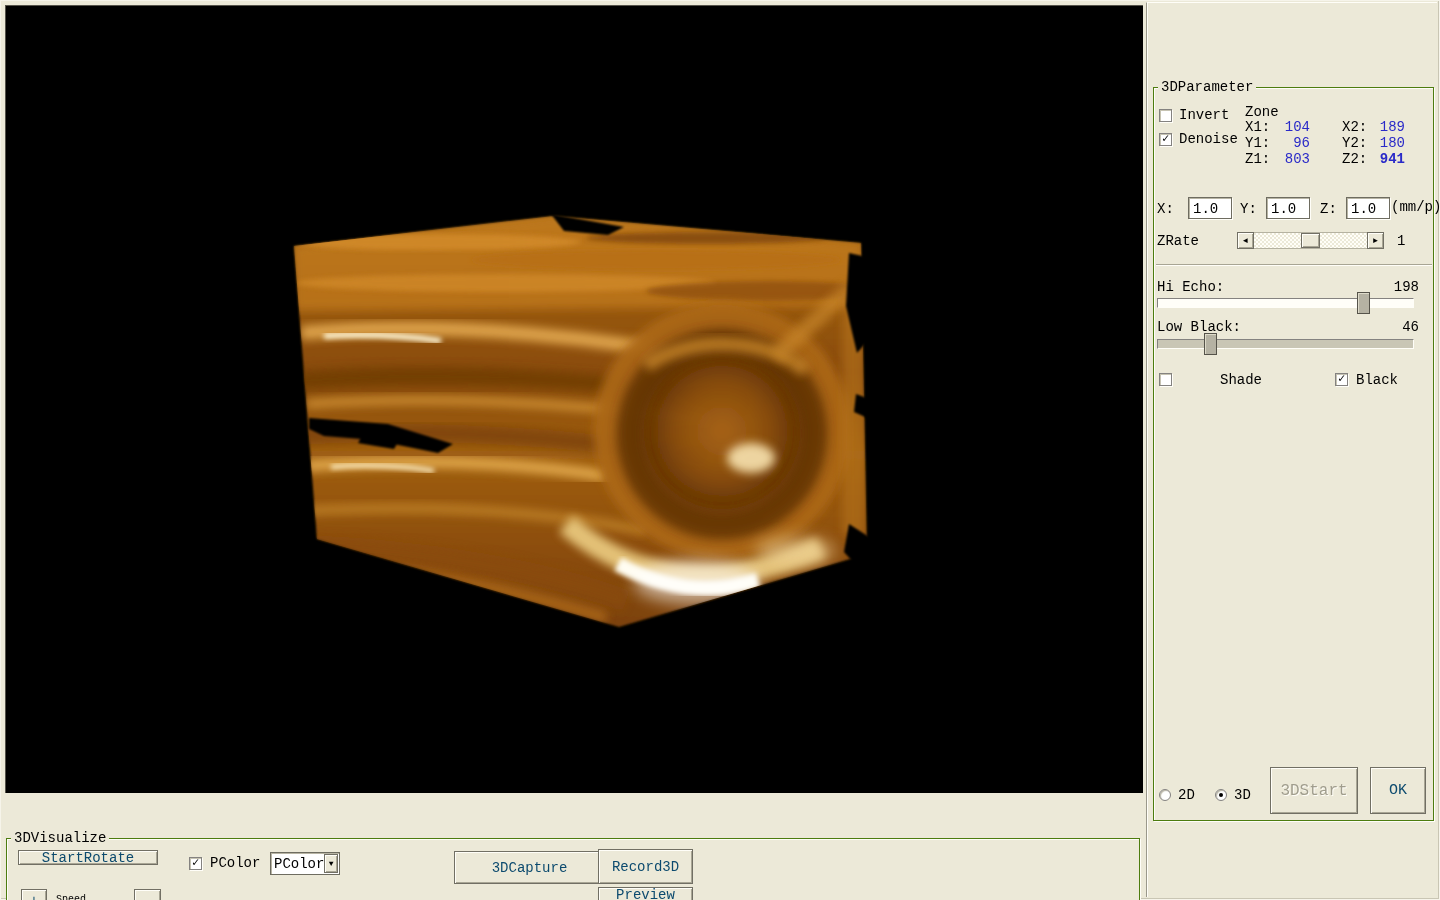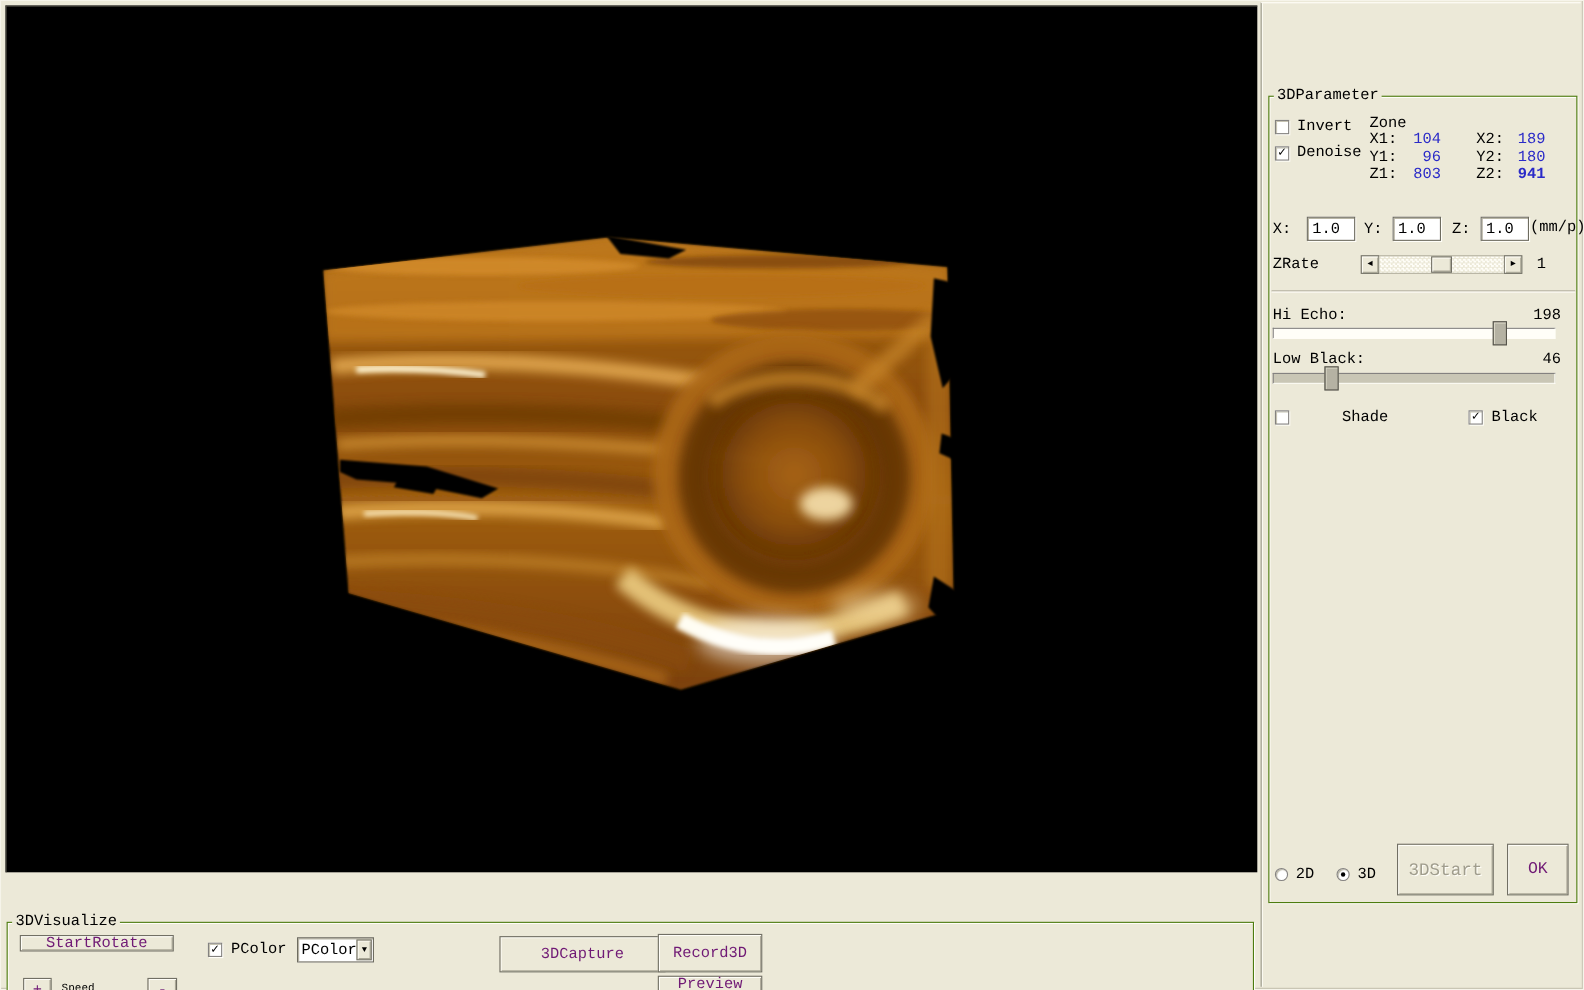--- a/index.html
+++ b/index.html
@@ -58,21 +58,21 @@
 
   
   .tbox {
     position:absolute; width:44px; height:22px; background:#fff;
     border:1px solid #6e6c60; box-shadow: inset 1px 1px 0 #b8b5a4, 1px 1px 0 #fffef8;
     font-family:inherit; font-size:14px; padding:2px 3px 0 4px; color:#000;
   }
 
   
   .btn {
-    position:absolute; background:#ece9d8; color:#701a75;
+    position:absolute; background:#ece9d8; color:#0c4a6e;
     border:1px solid #716f64;
     box-shadow: inset 1px 1px 0 #fffef8, inset -1px -1px 0 #a9a695;
     font-family:inherit; font-size:14px; text-align:center;
     display:flex; align-items:center; justify-content:center;
     cursor:default; white-space:pre;
   }
   .btn.disabled { color:#a09d8d; text-shadow:1px 1px 0 #fffef8; font-size:16px; }
   .btn.big { font-size:15px; }
 
   

